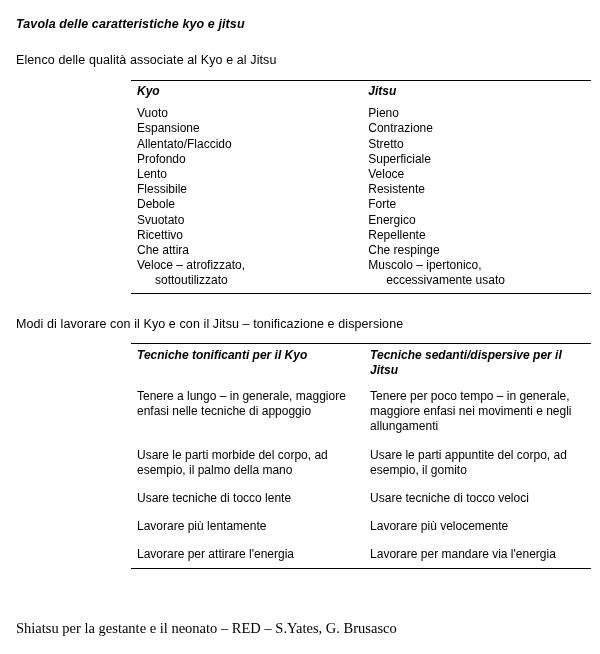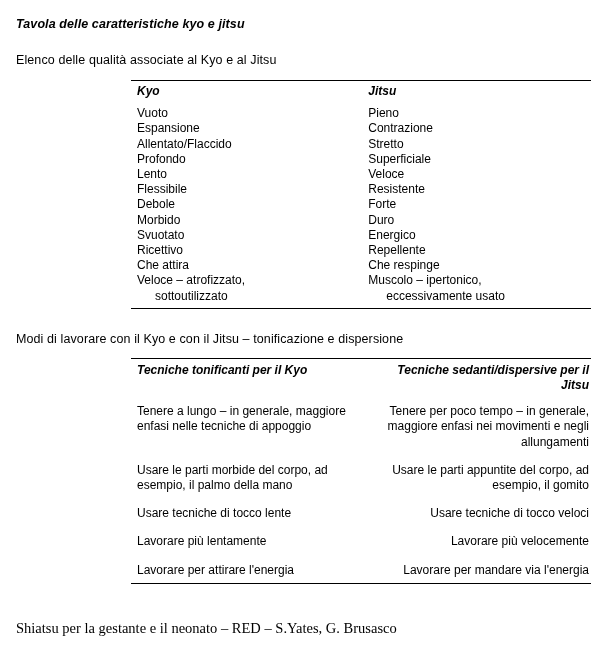--- a/index.html
+++ b/index.html
@@ -93,21 +93,21 @@
     line-height: 15.2px;
     padding: 4px 0 5px 0;
   }
   .t2 td {
     font-size: 12px;
     vertical-align: top;
     line-height: 15.2px;
     padding: 0;
   }
   .t2 .col-a { width: 50.5%; padding-left: 6px; padding-right: 6px; }
-  .t2 .col-b { width: 49.5%; padding-left: 4px; padding-right: 2px; text-align: right; }
+  .t2 .col-b { width: 49.5%; padding-left: 4px; padding-right: 2px; }
   .t2 tr.body-row td { padding-top: 6px; padding-bottom: 7px; }
   .t2 tr.body-row.last td { padding-bottom: 5px; }
 
   .footer {
     position: absolute;
     left: 16px;
     bottom: 17px;
     font-family: "Liberation Serif", serif;
     font-size: 14.5px;
     color: #000;
@@ -151,24 +151,20 @@
           <td class="col-a cell">Lento</td>
           <td class="col-b cell">Veloce</td>
         </tr>
         <tr>
           <td class="col-a cell">Flessibile</td>
           <td class="col-b cell">Resistente</td>
         </tr>
         <tr>
           <td class="col-a cell">Debole</td>
           <td class="col-b cell">Forte</td>
-        </tr>
-        <tr>
-          <td class="col-a cell">Morbido</td>
-          <td class="col-b cell">Duro</td>
         </tr>
         <tr>
           <td class="col-a cell">Svuotato</td>
           <td class="col-b cell">Energico</td>
         </tr>
         <tr>
           <td class="col-a cell">Ricettivo</td>
           <td class="col-b cell">Repellente</td>
         </tr>
         <tr>

